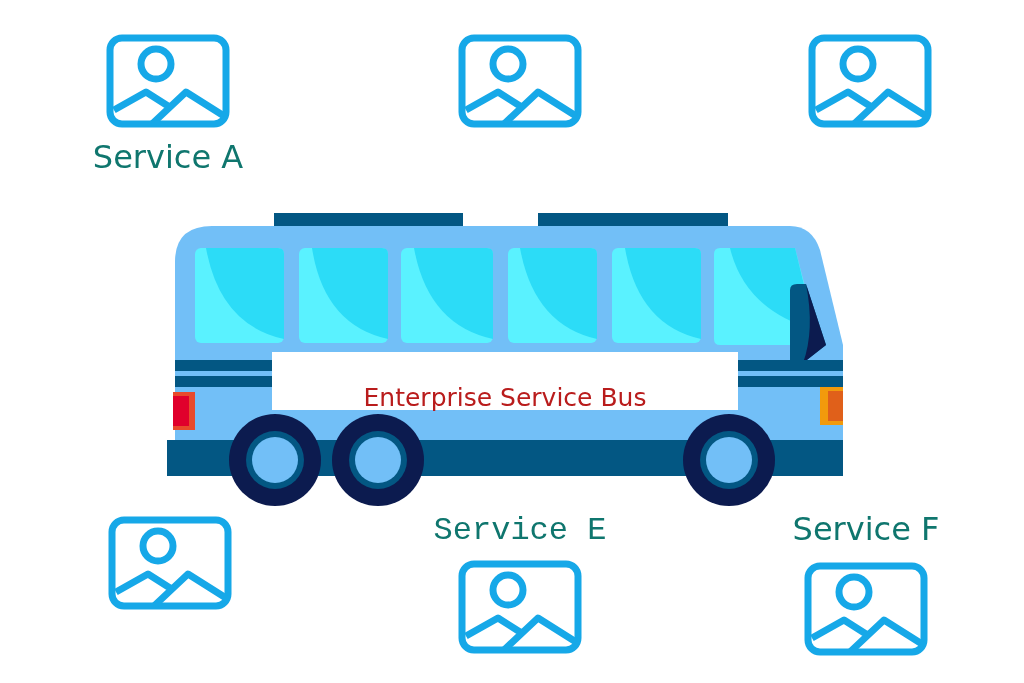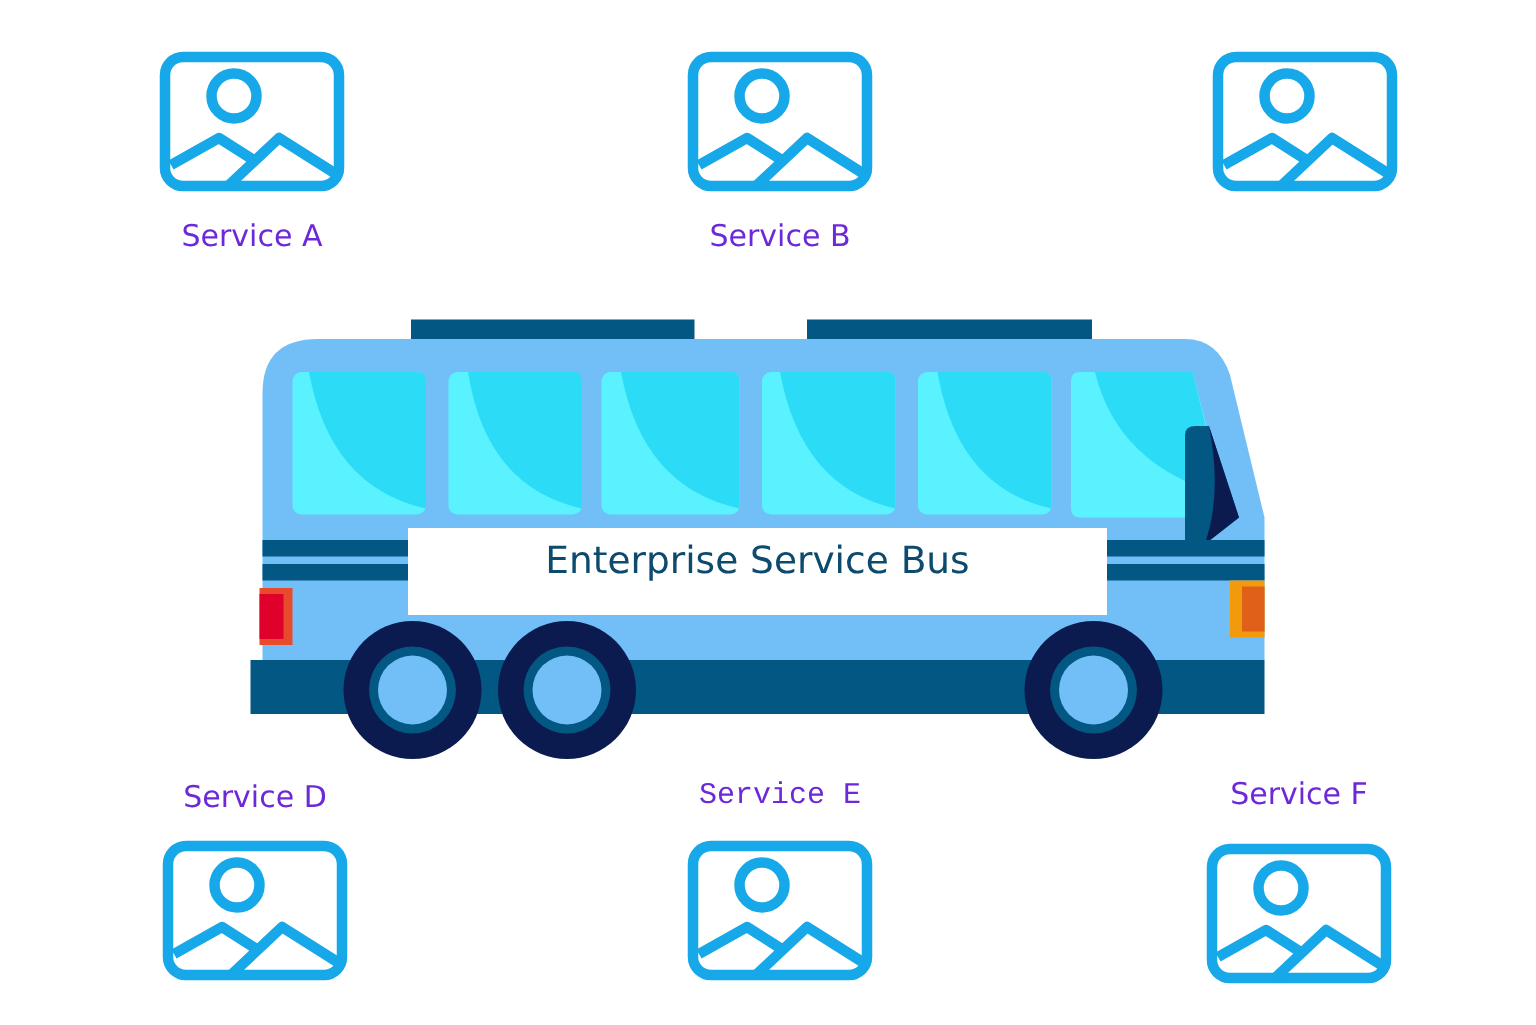--- a/index.html
+++ b/index.html
@@ -1,24 +1,24 @@
 <!DOCTYPE html>
 <html><head>
 <meta charset="utf-8">
 <style>
   html, body { margin: 0; padding: 0; background: #ffffff; }
   body { width: 1024px; height: 683px; position: relative; overflow: hidden;
          font-family: "DejaVu Sans", "Liberation Sans", sans-serif; }
   .service { position: absolute; width: 180px; text-align: center; }
-  .service .label { color: #6d28d9; font-size: 20px; line-height: 30px; display: block; white-space: nowrap; }
+  .service .label { color: #0f766e; font-size: 32px; line-height: 30px; display: block; white-space: nowrap; }
   .service svg { display: block; margin: 0 auto; }
   #bus { position: absolute; left: 0; top: 0; }
-  .bus-text { position: absolute; left: 272px; top: 344px; width: 466px; height: 58px;
+  .bus-text { position: absolute; left: 272px; top: 368px; width: 466px; height: 58px;
               display: flex; align-items: center; justify-content: center;
-              font-size: 25px; color: #0c4a6e; }
+              font-size: 25px; color: #b91c1c; }
 </style>
 </head>
 <body>
 
 <svg id="bus" width="1024" height="683" viewBox="0 0 1024 683">
 
   <rect x="274" y="213" width="189" height="14" fill="#035783"></rect>
   <rect x="538" y="213" width="190" height="14" fill="#035783"></rect>
 
   <path d="M 175 262 Q 175 226 212 226 L 790 226 Q 812 226 820 250 L 843 345 L 843 440 L 175 440 Z" fill="#72bff7"></path>
@@ -80,33 +80,31 @@
   </svg>
   <span class="label" style="margin-top:14px;">Service A</span>
 </div>
 
 <div class="service" style="left:430px; top:34px;">
   <svg width="124" height="94" viewBox="0 0 124 94">
     <rect x="4" y="4" width="116" height="86" rx="12" fill="none" stroke="#16a8e8" stroke-width="7"></rect>
     <circle cx="50" cy="30" r="15" fill="none" stroke="#16a8e8" stroke-width="7"></circle>
     <path d="M 8 76 L 40 58 L 62 72 M 46 90 L 80 58 L 118 82" fill="none" stroke="#16a8e8" stroke-width="7" stroke-linejoin="round"></path>
   </svg>
-  <span class="label" style="margin-top:14px;">Service B</span>
 </div>
 
 <div class="service" style="left:780px; top:34px;">
   <svg width="124" height="94" viewBox="0 0 124 94">
     <rect x="4" y="4" width="116" height="86" rx="12" fill="none" stroke="#16a8e8" stroke-width="7"></rect>
     <circle cx="50" cy="30" r="15" fill="none" stroke="#16a8e8" stroke-width="7"></circle>
     <path d="M 8 76 L 40 58 L 62 72 M 46 90 L 80 58 L 118 82" fill="none" stroke="#16a8e8" stroke-width="7" stroke-linejoin="round"></path>
   </svg>
 </div>
 
 <div class="service" style="left:80px; top:516px;">
-  <span class="label" style="margin-bottom:14px;">Service D</span>
   <svg width="124" height="94" viewBox="0 0 124 94">
     <rect x="4" y="4" width="116" height="86" rx="12" fill="none" stroke="#16a8e8" stroke-width="7"></rect>
     <circle cx="50" cy="30" r="15" fill="none" stroke="#16a8e8" stroke-width="7"></circle>
     <path d="M 8 76 L 40 58 L 62 72 M 46 90 L 80 58 L 118 82" fill="none" stroke="#16a8e8" stroke-width="7" stroke-linejoin="round"></path>
   </svg>
 </div>
 
 <div class="service" style="left:430px; top:516px;font-family:Liberation Mono, monospace;">
   <span class="label" style="margin-bottom:14px;">Service E</span>
   <svg width="124" height="94" viewBox="0 0 124 94">

